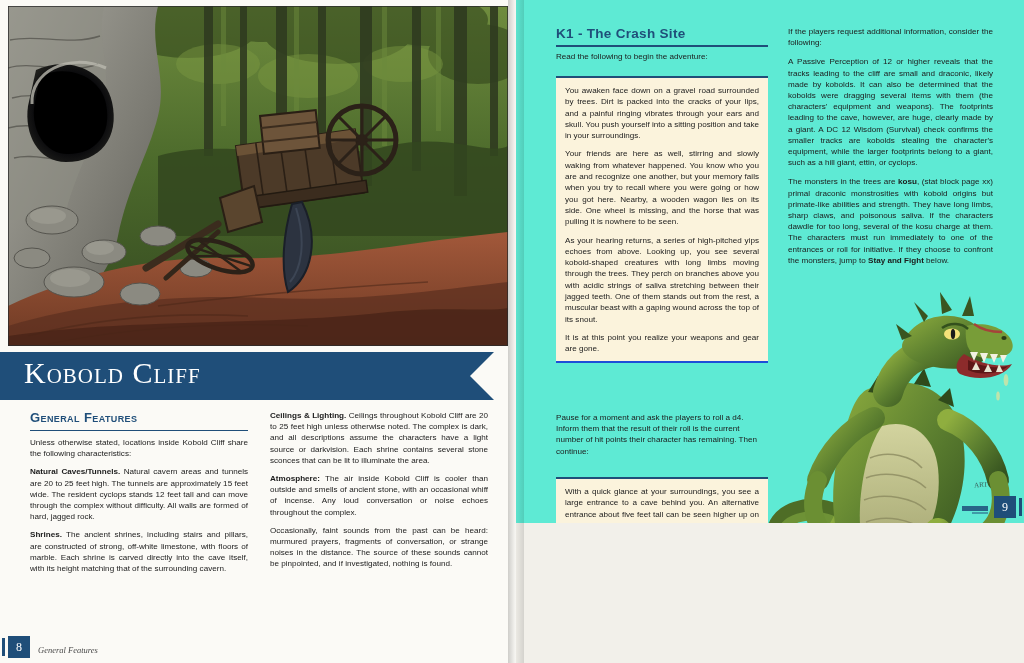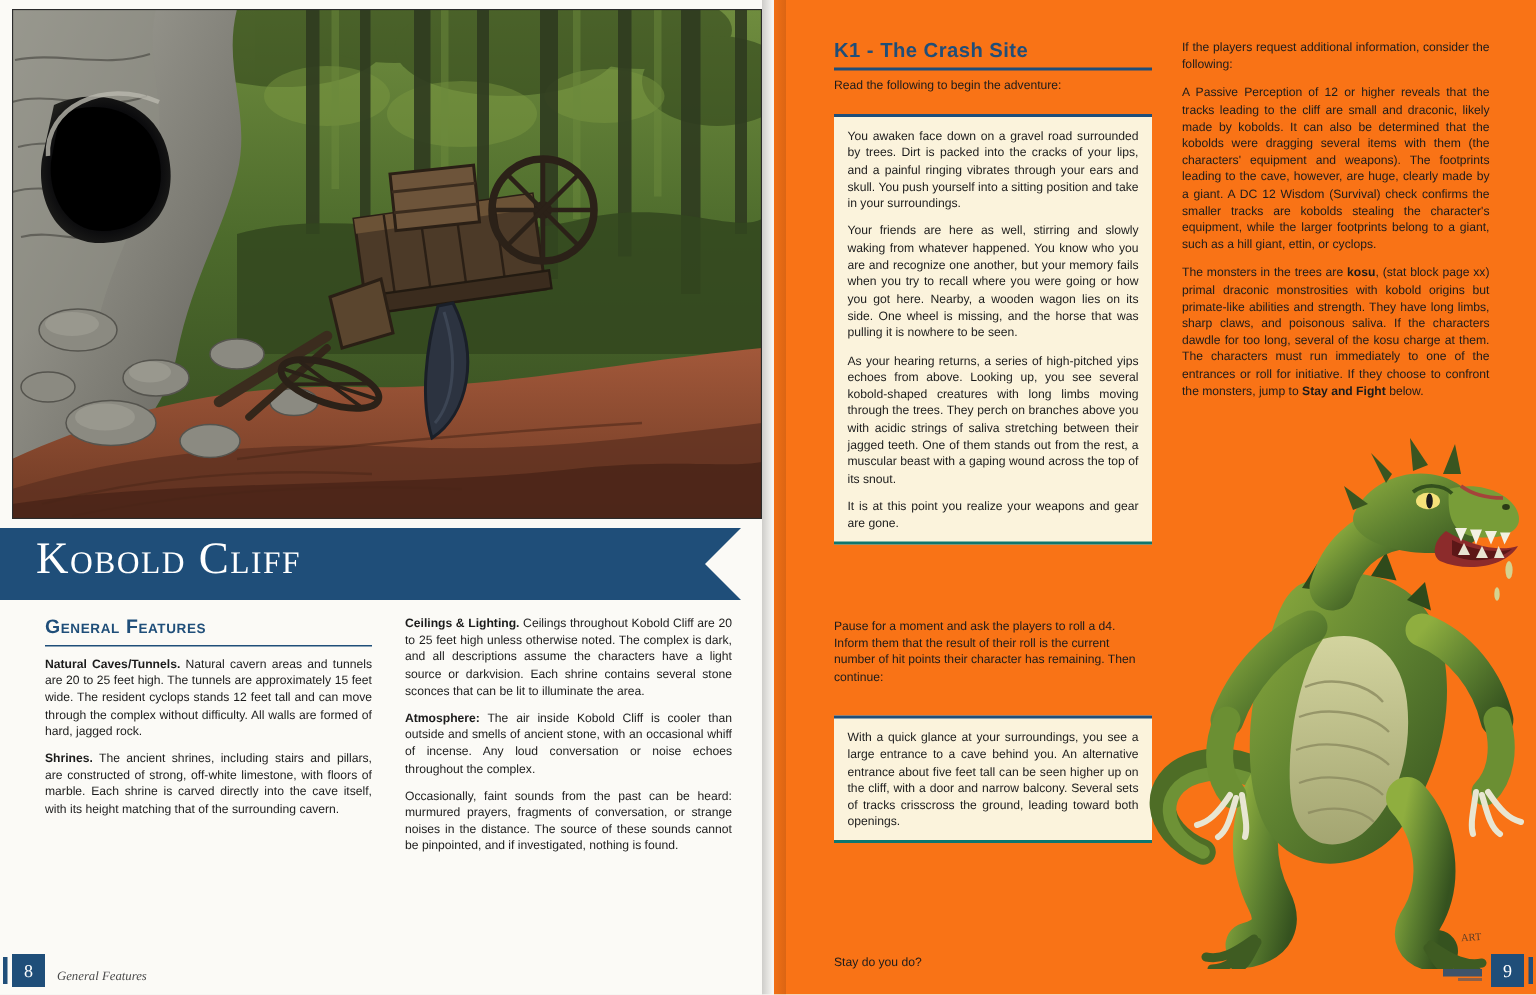--- a/index.html
+++ b/index.html
@@ -15,22 +15,22 @@
 
   
   .page-left {
     position: relative;
     width: 516px; height: 663px;
     background: #fbfaf6;
     overflow: hidden;
   }
   .page-right {
     position: relative;
-    width: 508px; height: 663px;
-    background: #f97316;
+    width: 508px; height: 523px;
+    background: #5eead4;
     overflow: hidden;
   }
   .gutter-shadow {
     position: absolute; left: 508px; top: 0; width: 16px; height: 663px;
     background: linear-gradient(to right, rgba(0,0,0,0.18), rgba(0,0,0,0.02) 45%, rgba(0,0,0,0.12));
     z-index: 40; pointer-events: none;
   }
 
   
   .illo {
@@ -88,21 +88,21 @@
   .k1-intro {
     position: absolute; left: 40px; top: 51px; width: 212px;
     font-size: 8.1px; line-height: 11.2px; color: #1b1b1b;
   }
 
   
   .ra {
     position: absolute;
     background: #fbf3dc;
     border-top: 2px solid #1f4e79;
-    border-bottom: 2px solid #0f766e;
+    border-bottom: 2px solid #1d4ed8;
     padding: 7px 9px 6px 9px;
   }
   .ra p {
     font-family: "Liberation Sans", sans-serif;
     font-size: 8.1px; line-height: 11.3px; color: #1b1b1b;
     margin: 0 0 7px 0; text-align: justify;
   }
   .ra p:last-child { margin-bottom: 0; }
   #ra1 { left: 40px; top: 76px; width: 212px; }
   #ra2 { left: 40px; top: 477px; width: 212px; }
@@ -329,20 +329,21 @@
     <div class="title-banner">
       <span class="tri"></span>
     </div>
     <div class="chapter-title">Kobold Cliff</div>
 
     <div class="left-cols">
 
       <div class="lcol">
         <div class="sec-head">General Features</div>
         <div class="sec-rule"></div>
+        <p class="body-p"><b></b><span>Unless otherwise stated, locations inside Kobold Cliff share the following characteristics:</span></p>
         <p class="body-p"><b>Natural Caves/Tunnels.</b><span> Natural cavern areas and tunnels are 20 to 25 feet high. The tunnels are approximately 15 feet wide. The resident cyclops stands 12 feet tall and can move through the complex without difficulty. All walls are formed of hard, jagged rock.</span></p>
         <p class="body-p"><b>Shrines.</b><span> The ancient shrines, including stairs and pillars, are constructed of strong, off-white limestone, with floors of marble. Each shrine is carved directly into the cave itself, with its height matching that of the surrounding cavern.</span></p>
       </div>
 
       <div class="lcol">
         <p class="body-p"><b>Ceilings &amp; Lighting.</b><span> Ceilings throughout Kobold Cliff are 20 to 25 feet high unless otherwise noted. The complex is dark, and all descriptions assume the characters have a light source or darkvision. Each shrine contains several stone sconces that can be lit to illuminate the area.</span></p>
         <p class="body-p"><b>Atmosphere:</b><span> The air inside Kobold Cliff is cooler than outside and smells of ancient stone, with an occasional whiff of incense. Any loud conversation or noise echoes throughout the complex.</span></p>
         <p class="body-p"><span>Occasionally, faint sounds from the past can be heard: murmured prayers, fragments of conversation, or strange noises in the distance. The source of these sounds cannot be pinpointed, and if investigated, nothing is found.</span></p>
       </div>
 

